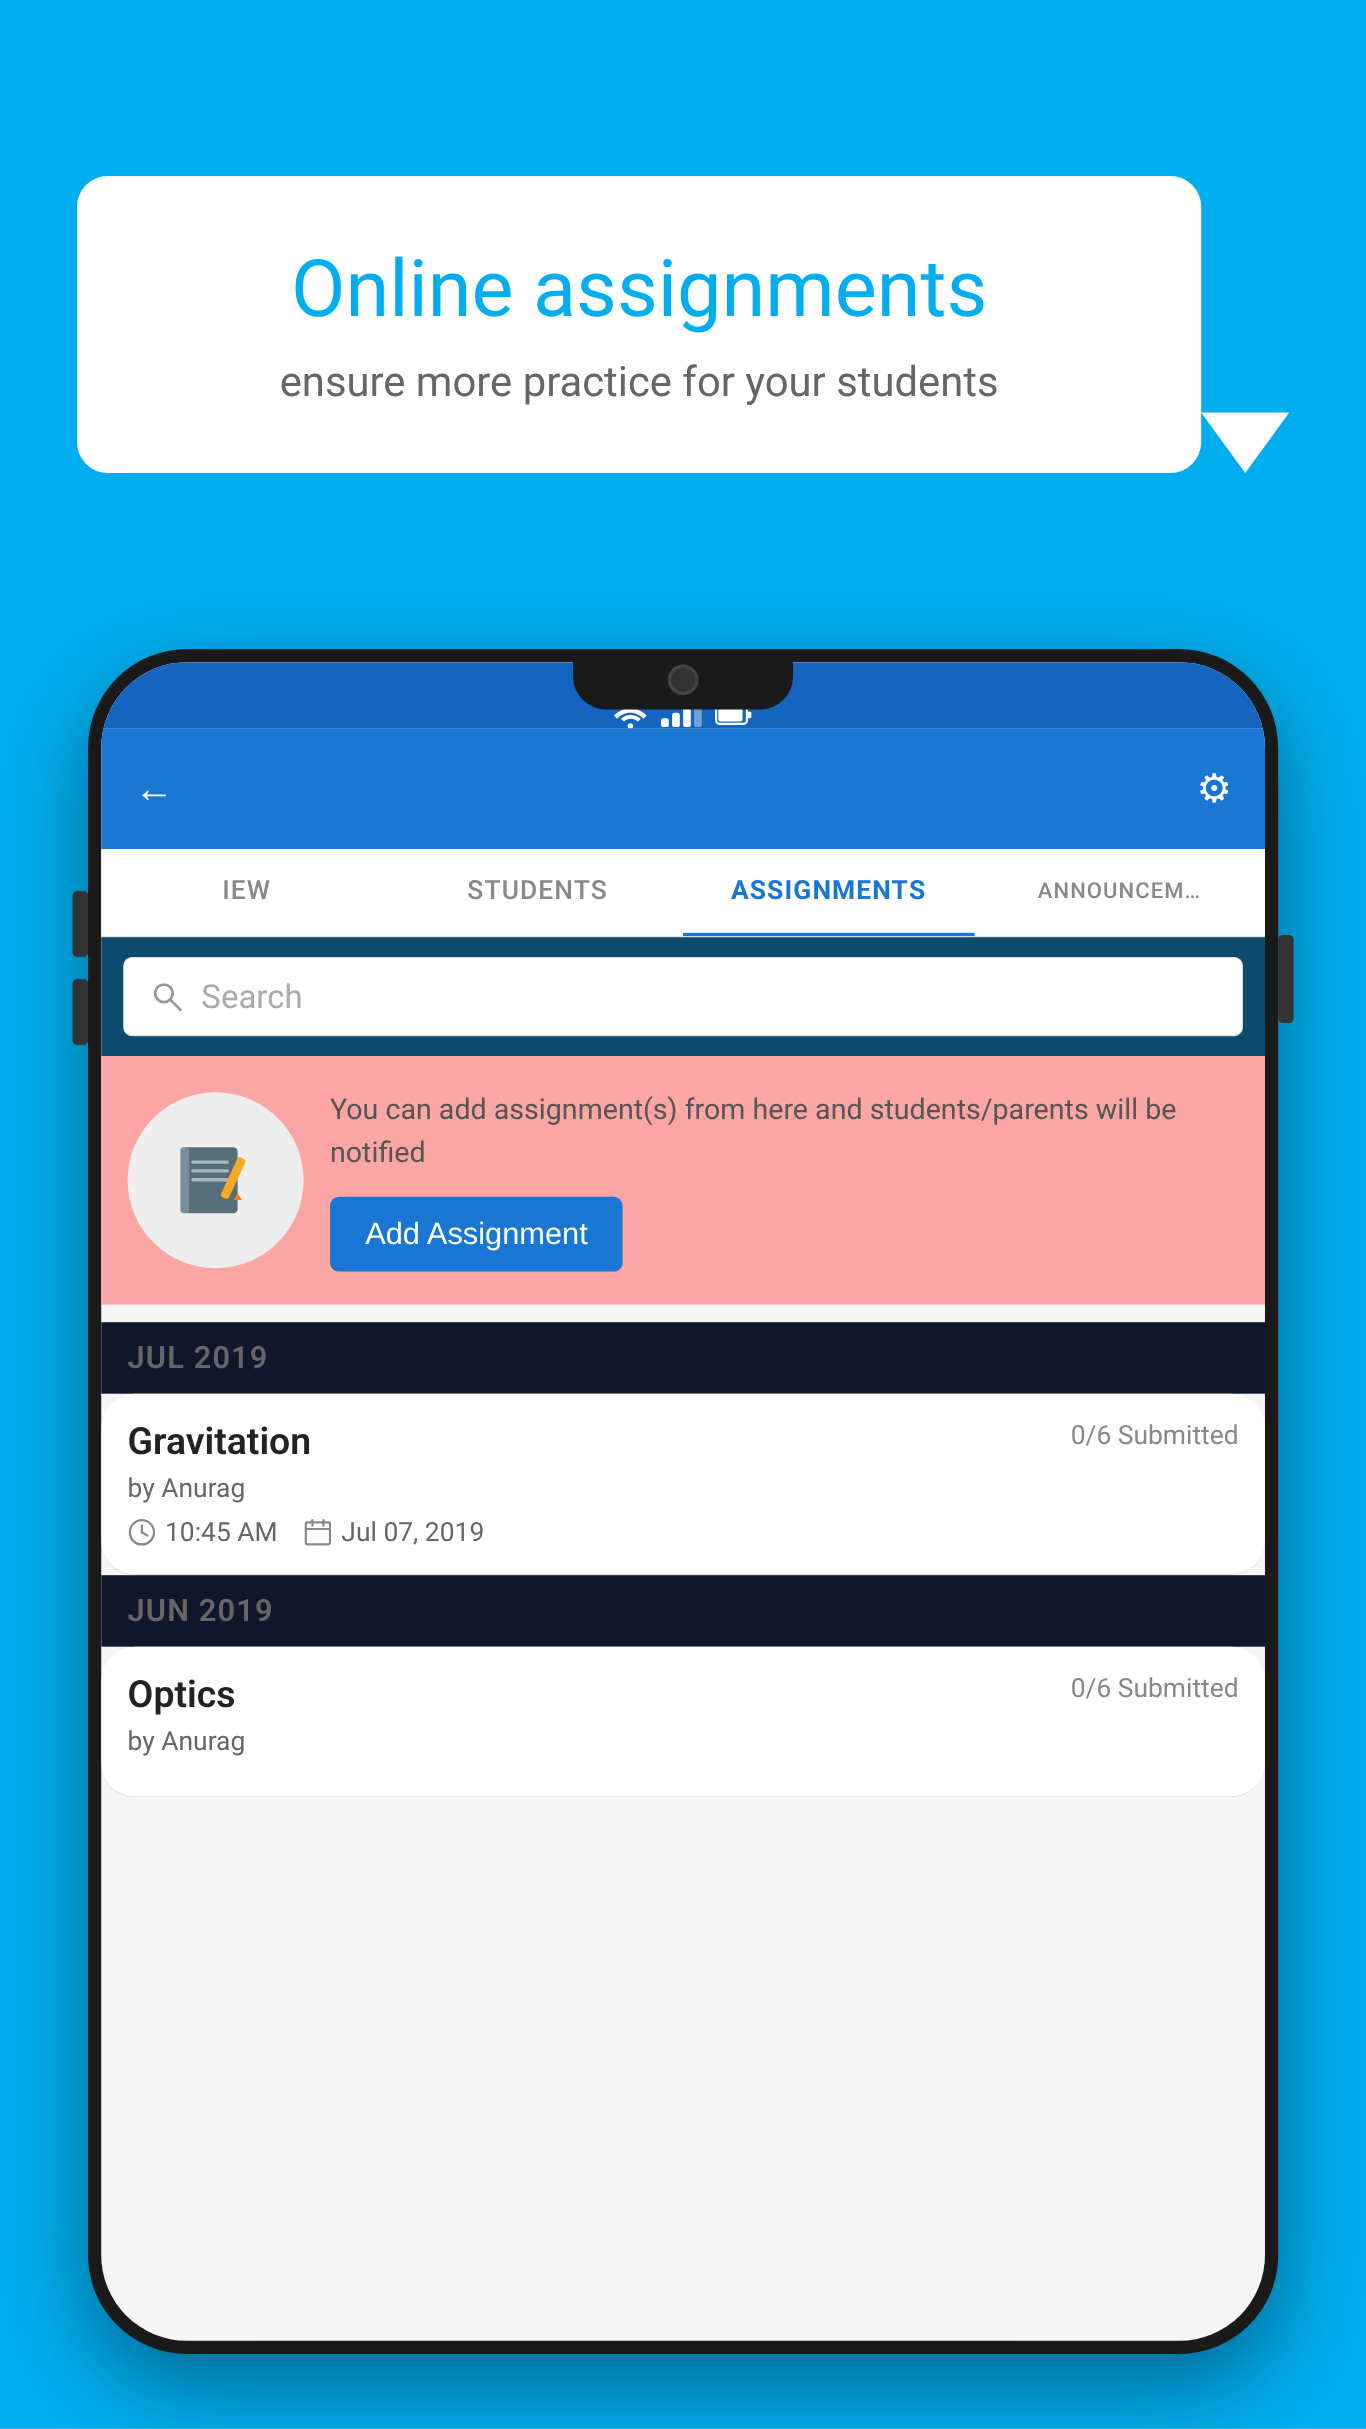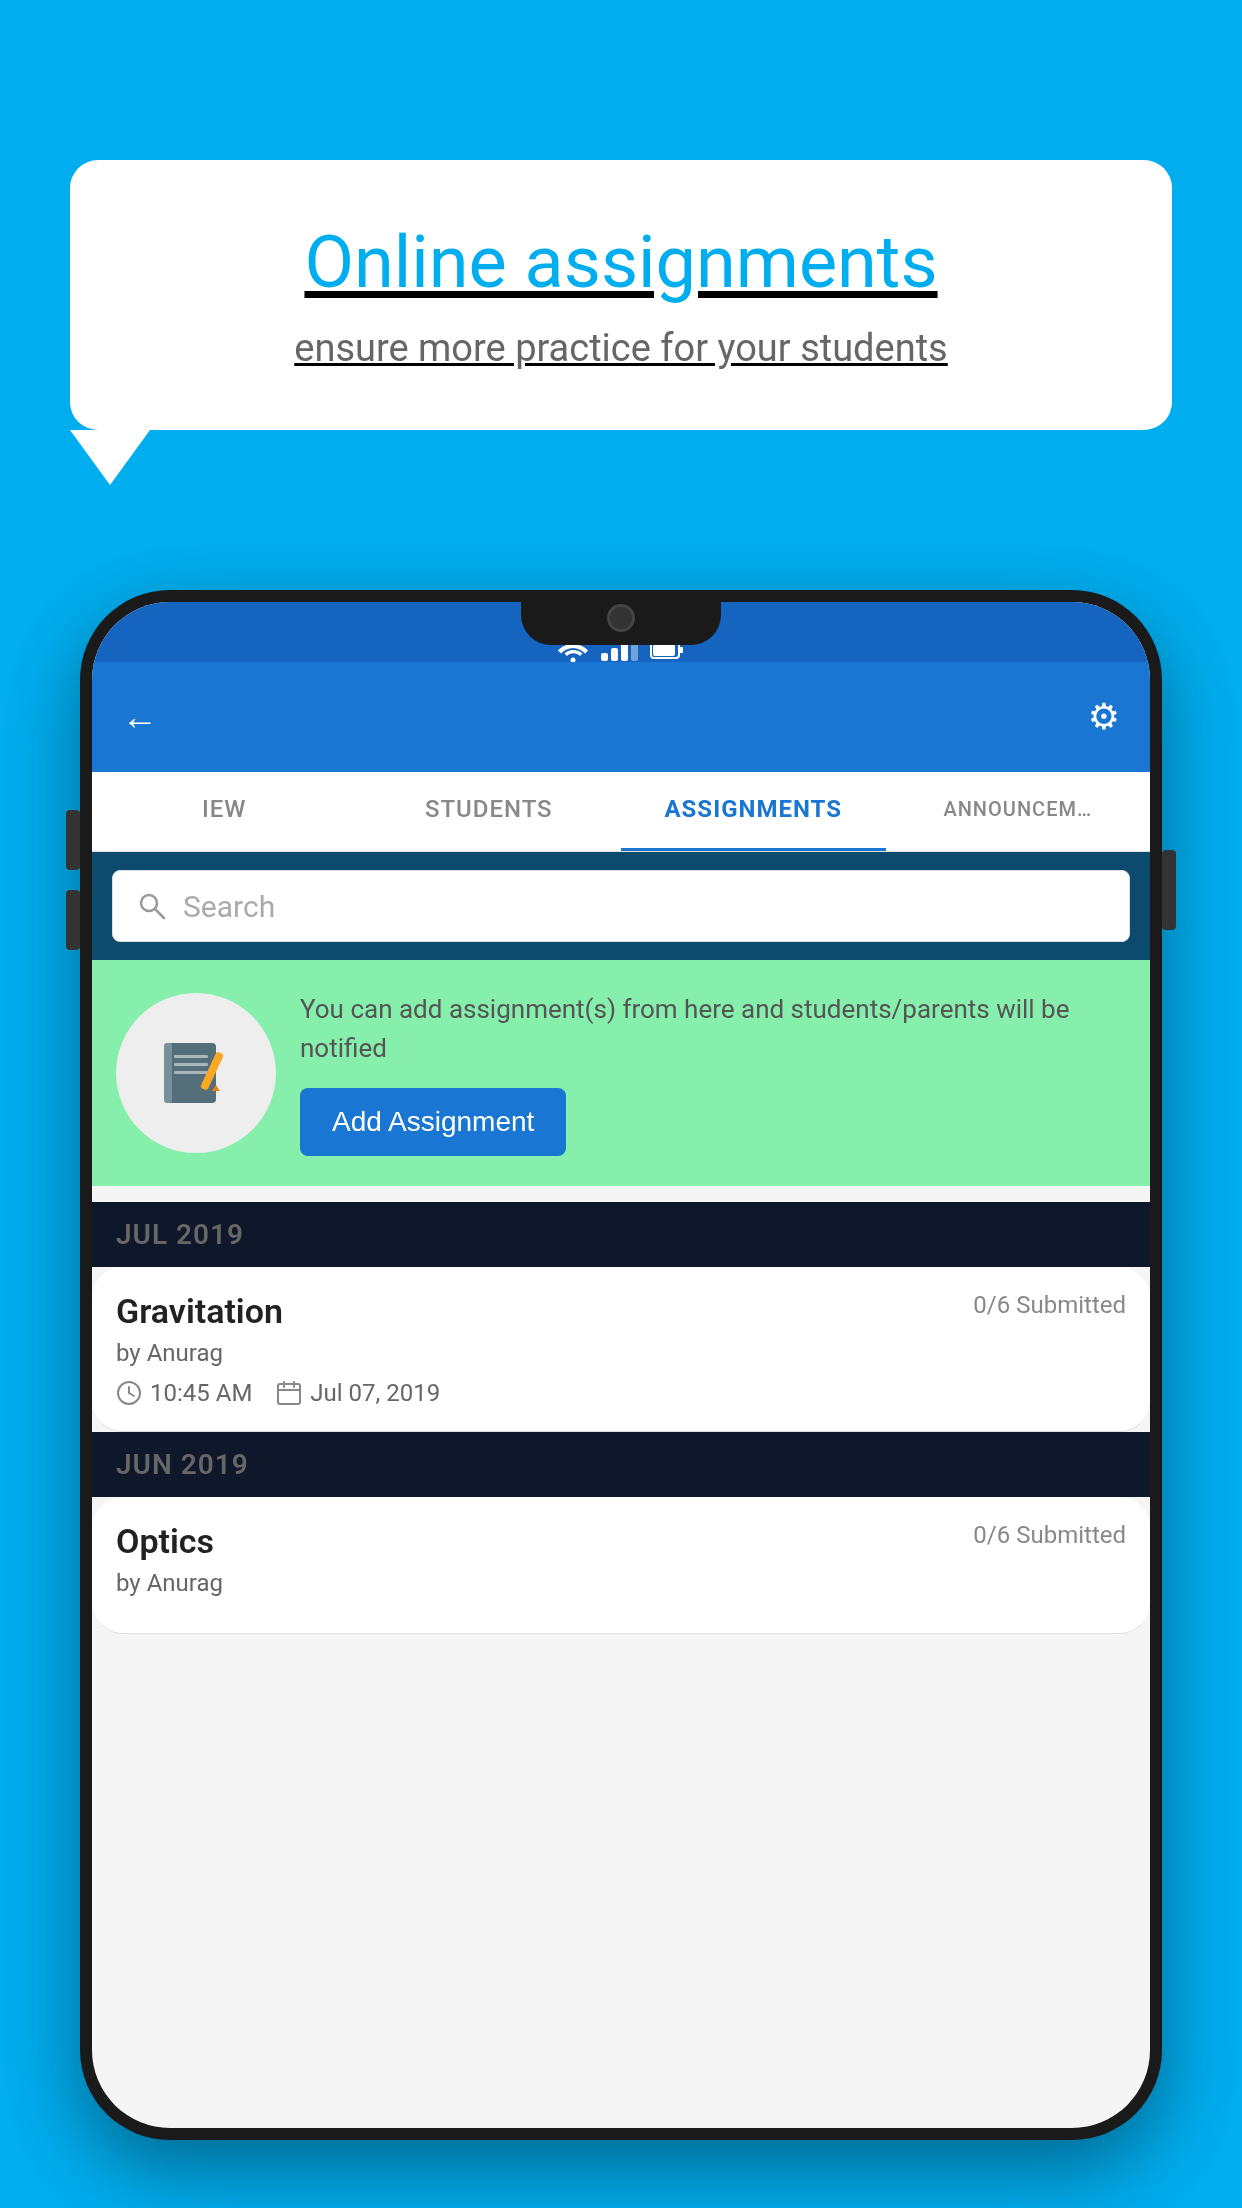--- a/index.html
+++ b/index.html
@@ -13,23 +13,22 @@
       position: relative;
     }
 
     
     .speech-bubble-wrapper {
       position: absolute;
       top: 160px;
       left: 70px;
       right: 70px;
       display: flex;
-      flex-direction: column;
-      align-items: flex-start;
-      text-decoration: underline;
+      flex-direction: row;
+      align-items: flex-end;
     }
 
     .speech-bubble {
       background: white;
       border-radius: 28px;
       padding: 60px 80px;
       width: 100%;
       text-align: center;
     }
 
@@ -230,21 +229,21 @@
       gap: 16px;
     }
 
     .search-placeholder {
       color: #aaa;
       font-size: 30px;
     }
 
     
     .empty-state {
-      background: #86efac;
+      background: #fca5a5;
       padding: 30px 24px;
       display: flex;
       align-items: center;
       gap: 24px;
       margin-bottom: 16px;
     }
 
     .notebook-circle {
       width: 160px;
       height: 160px;

